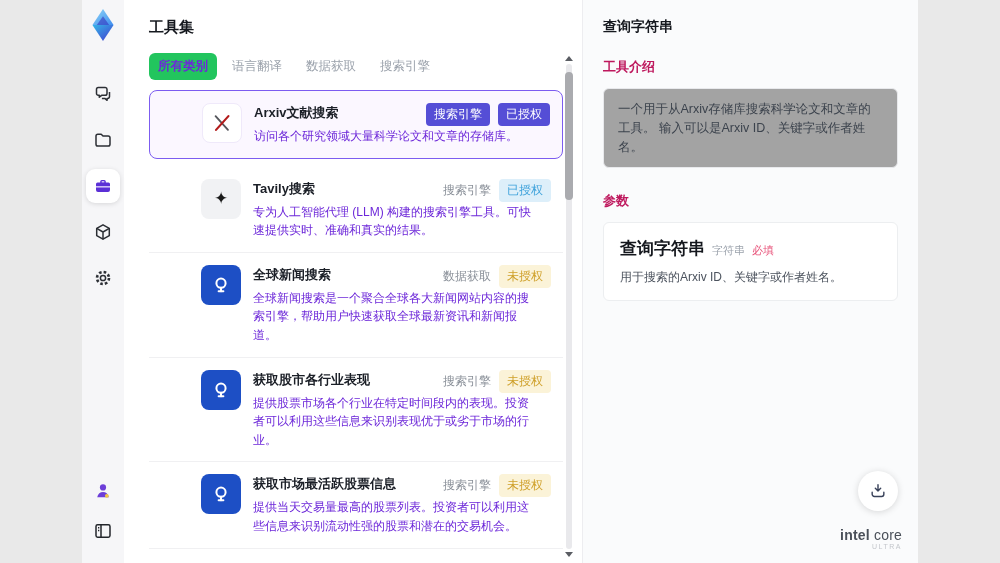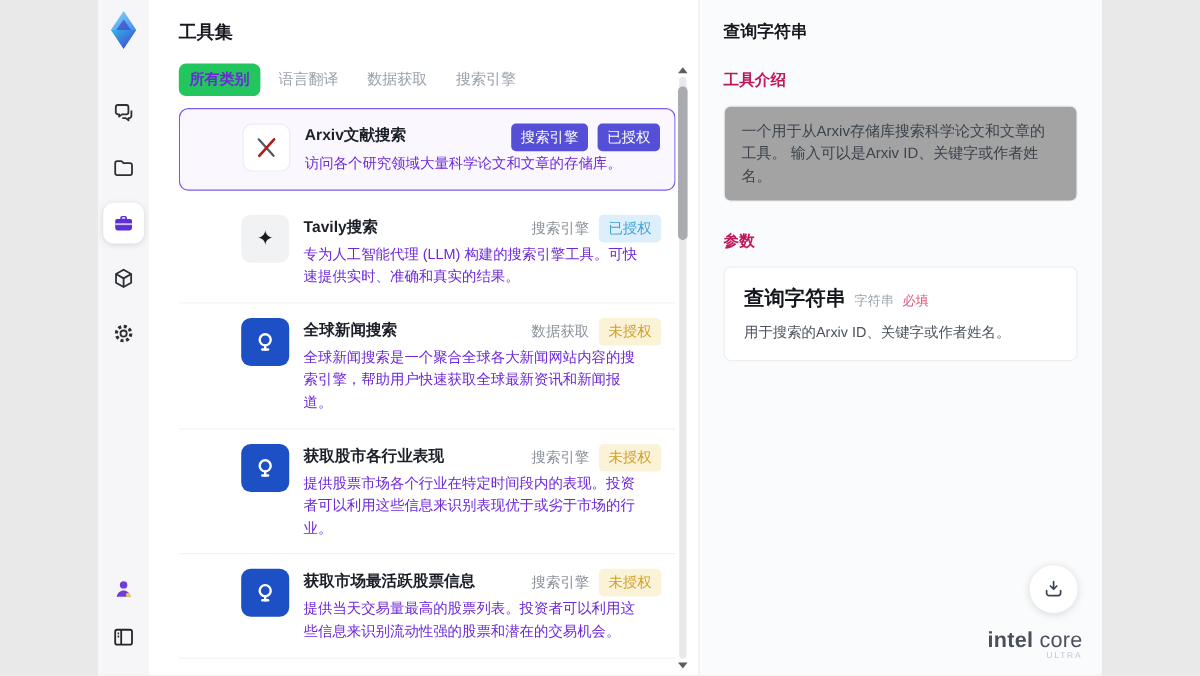--- a/index.html
+++ b/index.html
@@ -58,21 +58,21 @@
   .param-box { background:#fff; border:1px solid #eceef0; border-radius:6px; padding:14px 16px; }
   .param-head { display:flex; align-items:baseline; gap:7px; margin-bottom:9px; }
   .param-name { font-size:17px; font-weight:700; color:#14171d; }
   .param-type { font-size:11px; color:#9aa1ab; }
   .param-req  { font-size:11px; color:#e8537a; }
   .param-desc { font-size:12px; color:#4c535e; }
 
   
   .fab { position:absolute; right:20px; bottom:52px; width:40px; height:40px; border-radius:50%; background:#fff; box-shadow:0 1px 7px rgba(0,0,0,.15); display:flex; align-items:center; justify-content:center; cursor:pointer; }
   .brand { position:absolute; right:16px; bottom:12px; text-align:right; color:#4a5059; line-height:1.1; }
-  .brand-main { font-size:18px; letter-spacing:.2px; }
+  .brand-main { font-size:14px; letter-spacing:.2px; }
   .brand-main b { font-weight:800; }
   .brand-sub { font-size:7px; color:#c3c6cb; letter-spacing:1.5px; text-transform:uppercase; }
 </style>
 </head>
 <body>
 
 <div class="app">
 
   <aside class="sidebar">
     <div class="logo">

